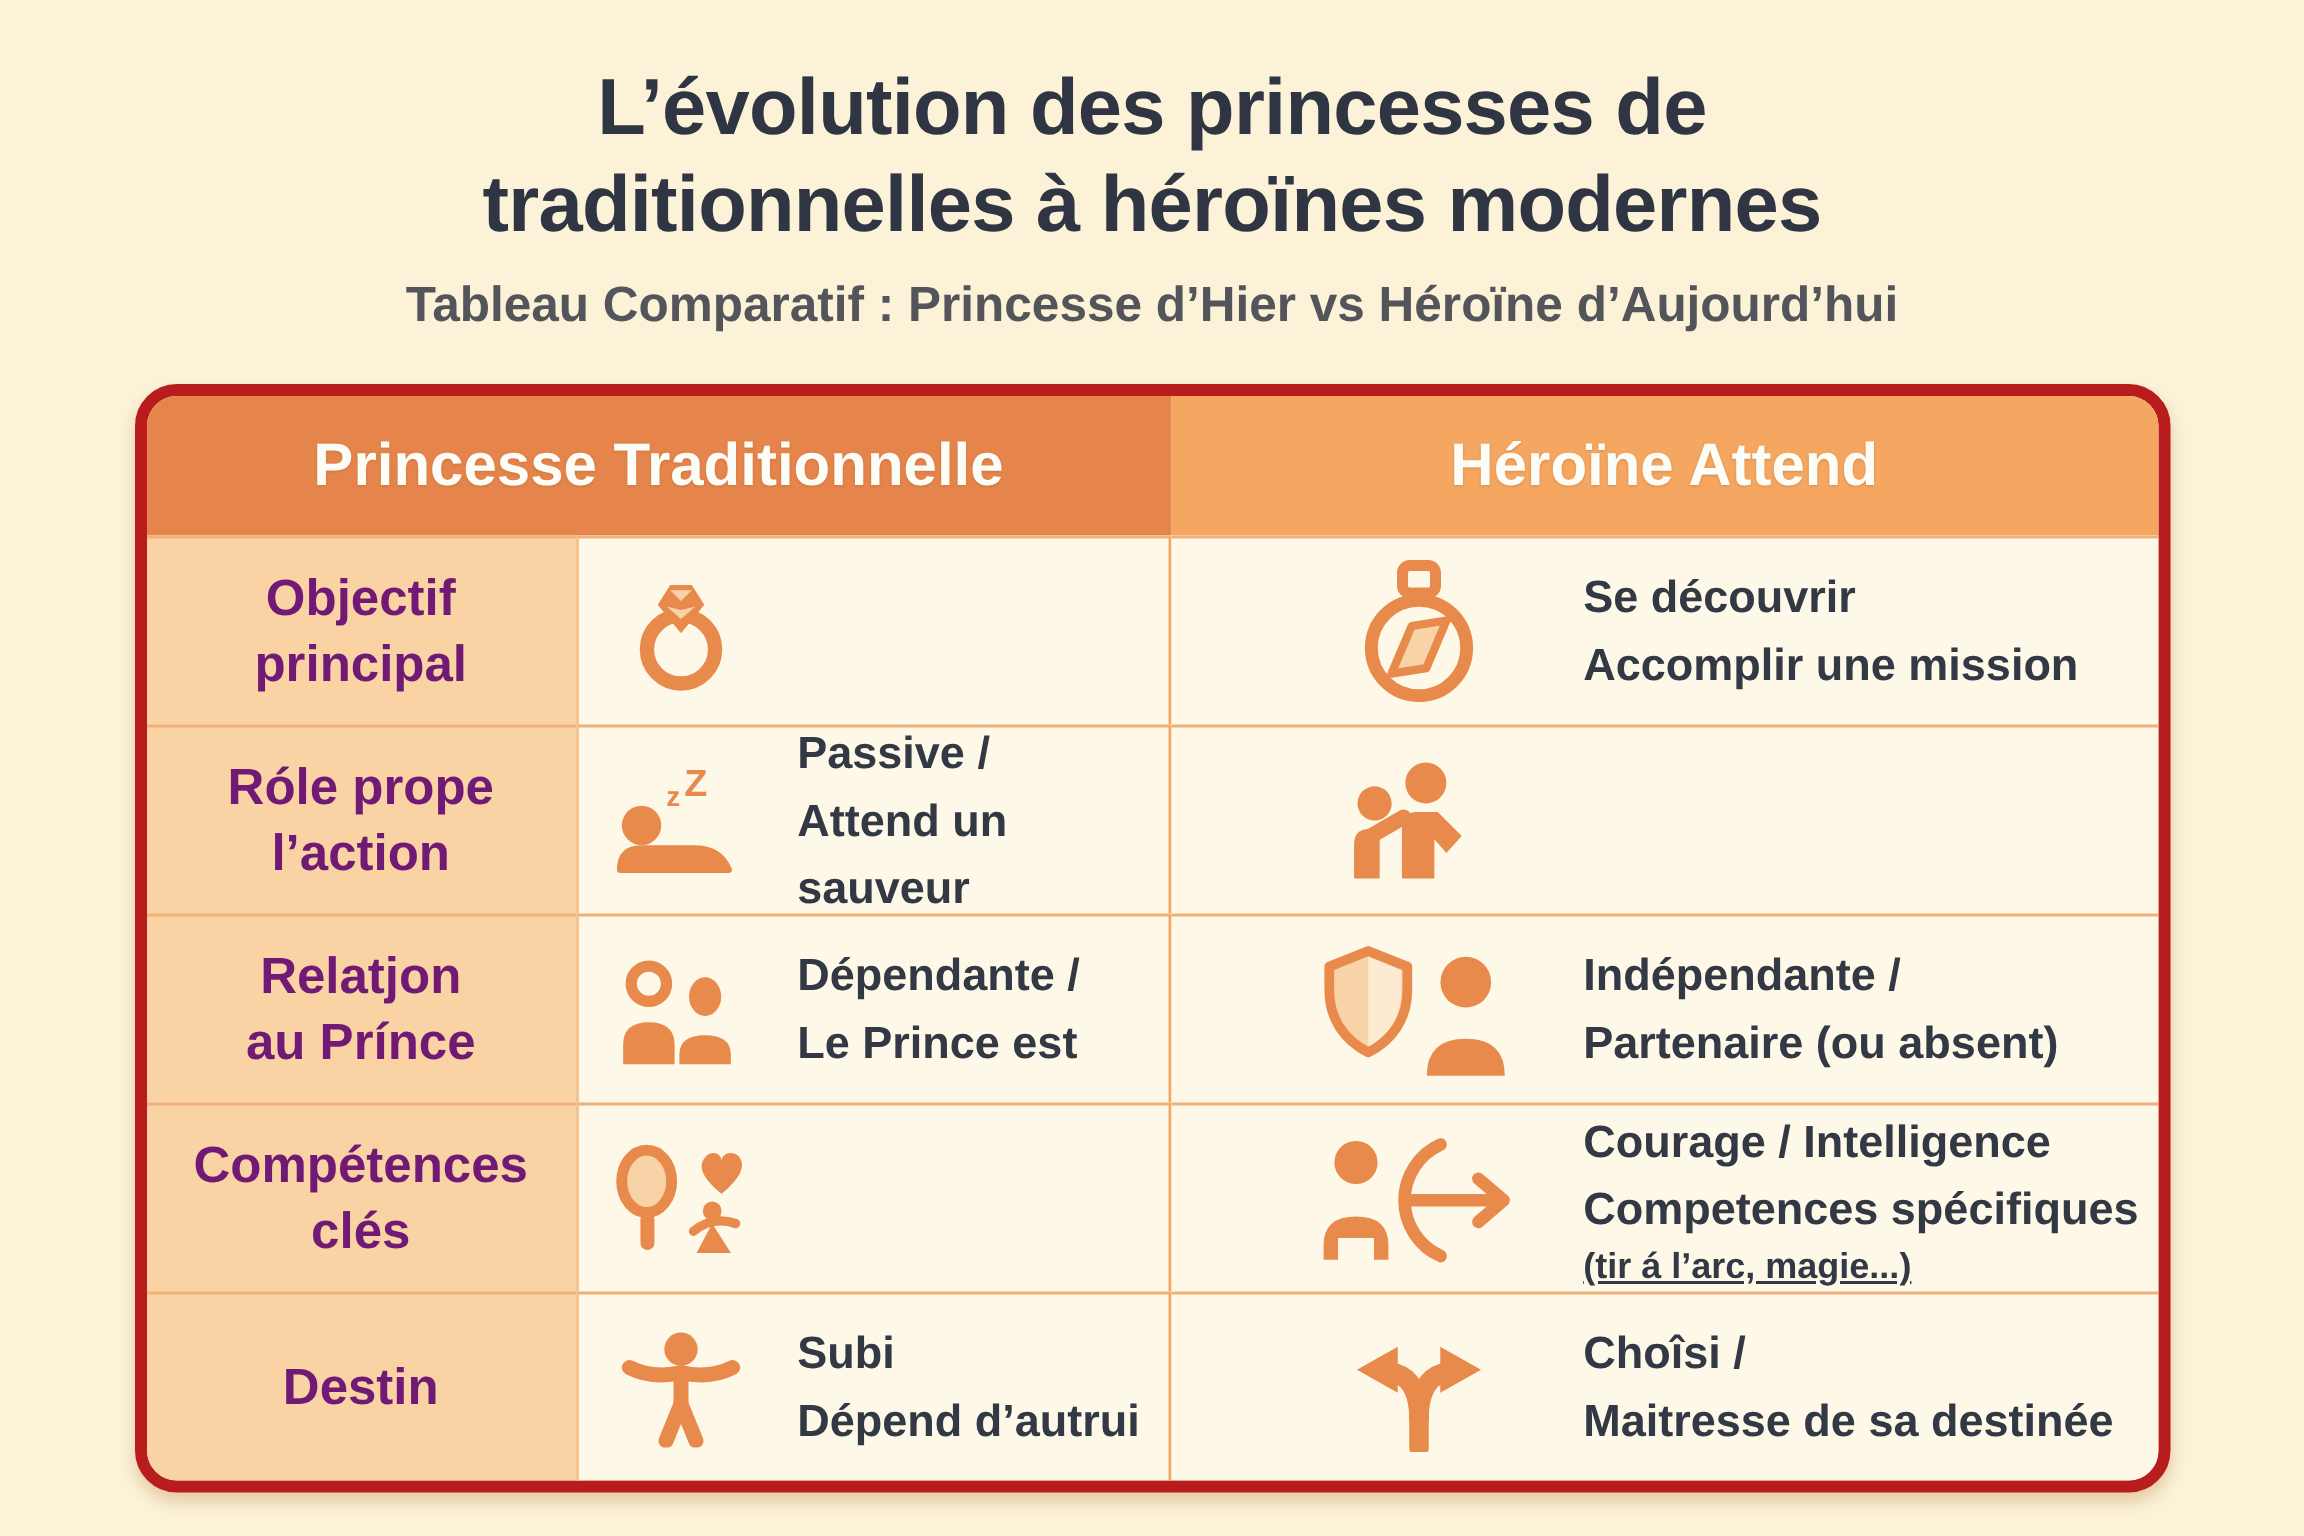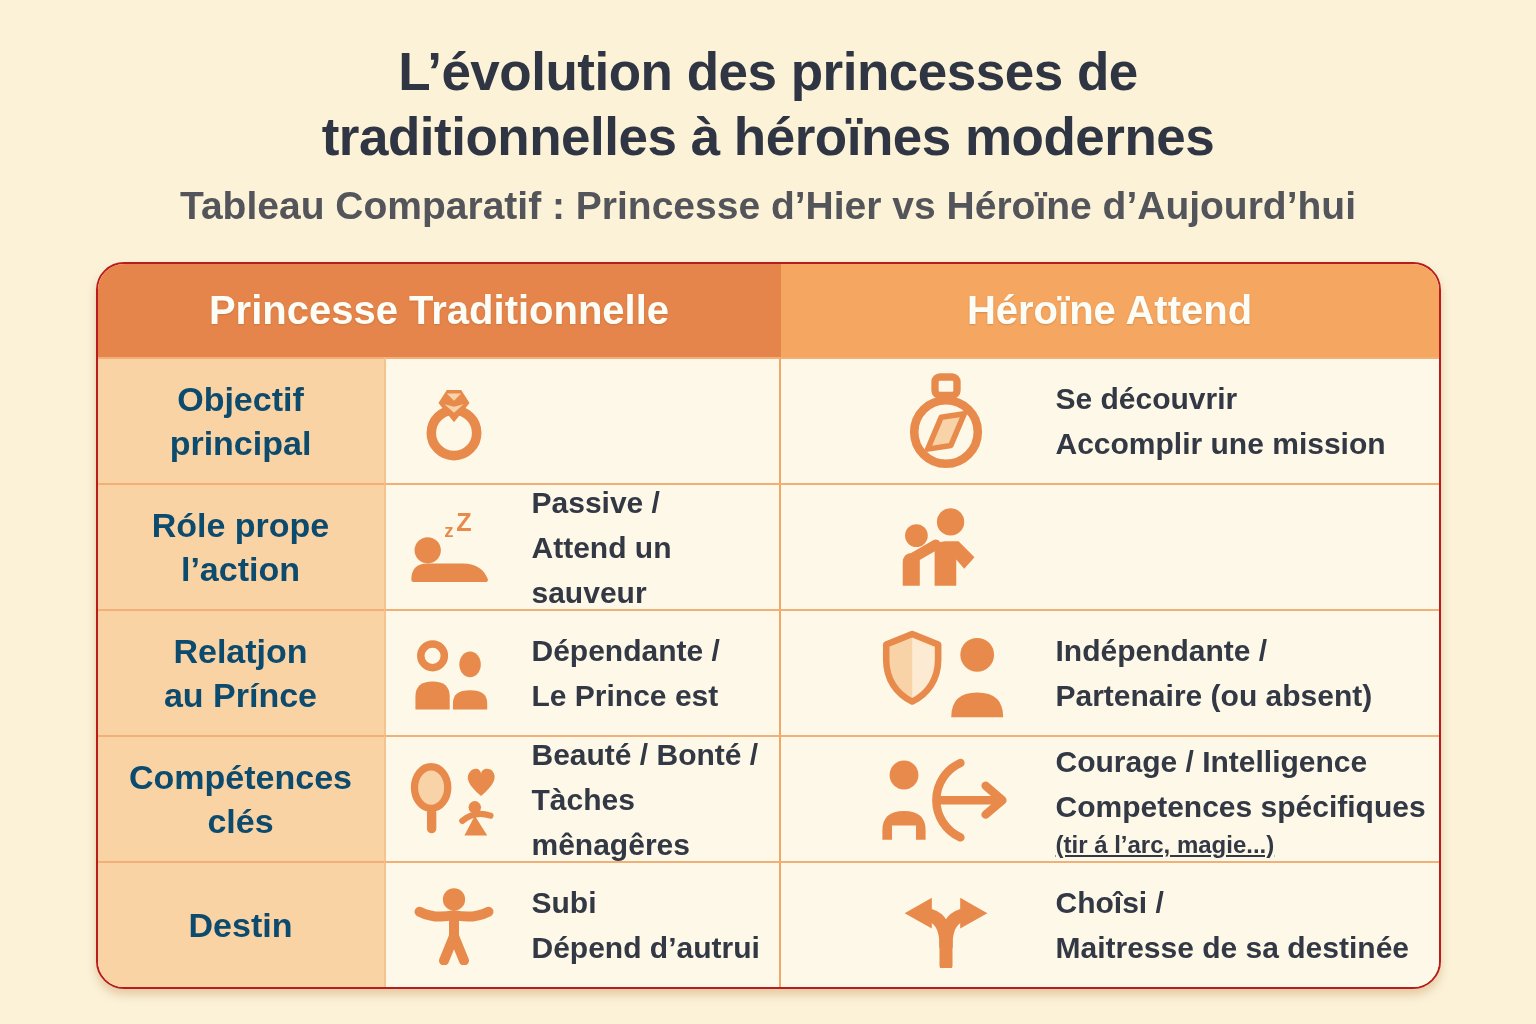--- a/index.html
+++ b/index.html
@@ -15,48 +15,48 @@
     font-size:53px;
     font-weight:bold;
     color:#2F3542;
     line-height:1.22;
     letter-spacing:-0.5px;
     white-space:pre-line;
   }
   .subtitle{
     text-align:center;
     margin:6px auto 0;
-    font-size:39px;
+    font-size:33px;
     font-weight:bold;
     color:#54555A;
   }
   .table{
     width:1341px;
     margin:34px auto 0;
     display:grid;
     grid-template-columns:286px 397px 658px;
     grid-template-rows:93px repeat(5,126px);
-    border:2px solid #b91c1c;
+    border:8px solid #b91c1c;
     border-radius:28px;
     overflow:hidden;
     box-shadow:0 6px 10px rgba(190,130,70,0.35);
     background:#FDF8E7;
   }
   .hdr{
     display:flex;align-items:center;justify-content:center;
     color:#FDFDF8;font-size:40px;font-weight:bold;
     text-shadow:0 1px 2px rgba(160,90,30,0.35);
   }
   .hdr-trad{grid-column:1/3;background:#E5854C;}
   .hdr-mod{grid-column:3/4;background:#F5A761;}
   .label-cell{
     background:#F9D3A4;
     display:flex;align-items:center;justify-content:center;
     text-align:center;
-    font-size:34px;font-weight:bold;color:#0c4a6e;
+    font-size:34px;font-weight:bold;color:#701a75;
     line-height:1.3;
     white-space:pre-line;
     border-top:2px solid #F0B078;
   }
   .content-cell{
     background:#FDF8E7;
     display:flex;align-items:center;
     border-top:2px solid #F0B078;
   }
   .trad-cell{
@@ -176,22 +176,20 @@
     <span class="icon-box">
       <svg viewBox="0 0 100 74" width="108" height="80">
         <ellipse cx="28" cy="26" rx="16" ry="20" class="lt" stroke="#E78A4B" stroke-width="7"></ellipse>
         <rect x="24" y="46" width="9" height="24" rx="4.5" class="fl"></rect>
         <path d="M76,34 C64,24 60,16 66,10 c4,-4 10,-2 10,3 c0,-5 7,-7 11,-3 c5,6 1,14 -11,24 z" class="fl"></path>
         <circle cx="70" cy="45" r="6" class="fl"></circle>
         <path d="M60,72 L70,53 L82,72 z" class="fl"></path>
         <path d="M58,58 Q70,48 85,53" class="st" stroke-width="6"></path>
       </svg>
     </span>
-    <div class="cell-text">Beauté / Bonté /
-Tàches mênagêres</div>
   </div>
   <div class="content-cell mod-cell">
     <span class="icon-box">
       <svg viewBox="0 0 110 72" width="138" height="90">
         <circle cx="20" cy="16" r="12" class="fl"></circle>
         <path d="M2,70 v-8 q0,-16 18,-16 q18,0 18,16 v8 h-8 v-12 h-20 v12 z" class="fl"></path>
         <path d="M67,6 a34,34 0 0 0 0,62" class="st" stroke-width="7"></path>
         <path d="M50,37 H97" class="st" stroke-width="7"></path>
         <path d="M88,25 L102,37 L88,49" class="st" stroke-width="7"></path>
       </svg>

